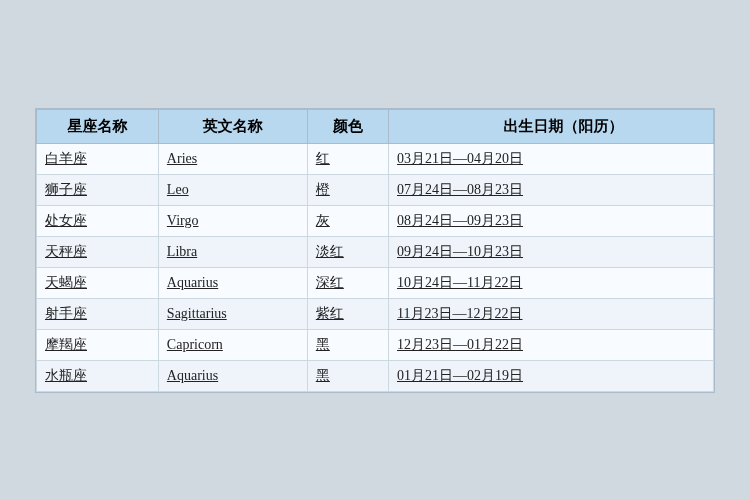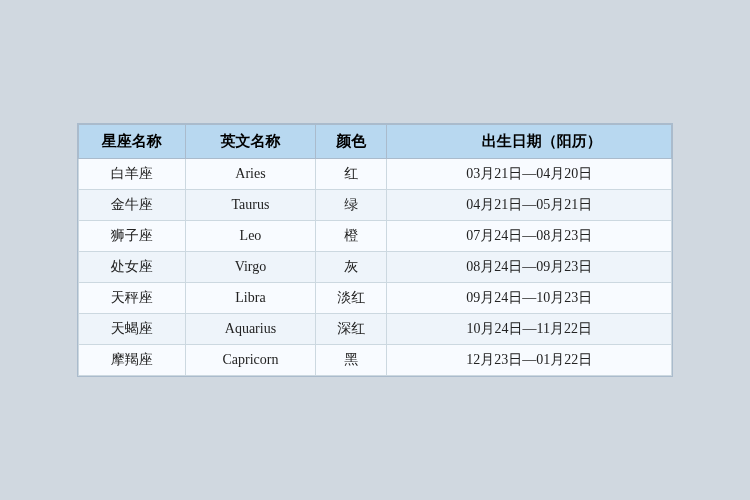--- a/index.html
+++ b/index.html
@@ -14,45 +14,45 @@
       background-color: #d0d8e0;
       display: flex;
       align-items: center;
       justify-content: center;
       font-family: "SimSun", "宋体", serif;
     }
 
     .table-container {
       background-color: #7f1d1d;
       border: 1px solid #aabbcc;
-      width: 596px;
+      width: 680px;
     }
 
     table {
       width: 100%;
       border-collapse: collapse;
     }
 
     th {
       background-color: #b8d8f0;
       color: #000;
       font-weight: bold;
       font-size: 15px;
       padding: 7px 8px;
       text-align: center;
       border: 1px solid #aabbcc;
     }
 
     td {
       padding: 6px 8px;
-      text-align: center;
       font-size: 14px;
       color: #222;
       border: 1px solid #ccd8e0;
       background-color: #f8fbff;
+      text-decoration: underline;
     }
 
     tr:nth-child(even) td {
       background-color: #eef4fa;
     }
 
     .col-zh { width: 18%; }
     .col-en { width: 22%; }
     .col-color { width: 12%; }
     .col-date { width: 48%; padding-left: 33px; }
@@ -71,26 +71,20 @@
       </tr>
     </thead>
     <tbody id="table-body">
     <tr>
           <td>白羊座</td>
           <td>Aries</td>
           <td>红</td>
           <td>03月21日—04月20日</td>
         </tr>
         <tr>
-          <td>金牛座</td>
-          <td>Taurus</td>
-          <td>绿</td>
-          <td>04月21日—05月21日</td>
-        </tr>
-        <tr>
           <td>狮子座</td>
           <td>Leo</td>
           <td>橙</td>
           <td>07月24日—08月23日</td>
         </tr>
         <tr>
           <td>处女座</td>
           <td>Virgo</td>
           <td>灰</td>
           <td>08月24日—09月23日</td>
@@ -101,20 +95,32 @@
           <td>淡红</td>
           <td>09月24日—10月23日</td>
         </tr>
         <tr>
           <td>天蝎座</td>
           <td>Aquarius</td>
           <td>深红</td>
           <td>10月24日—11月22日</td>
         </tr>
         <tr>
+          <td>射手座</td>
+          <td>Sagittarius</td>
+          <td>紫红</td>
+          <td>11月23日—12月22日</td>
+        </tr>
+        <tr>
           <td>摩羯座</td>
           <td>Capricorn</td>
           <td>黑</td>
           <td>12月23日—01月22日</td>
+        </tr>
+        <tr>
+          <td>水瓶座</td>
+          <td>Aquarius</td>
+          <td>黑</td>
+          <td>01月21日—02月19日</td>
         </tr>
       </tbody>
   </table>
 </div>
 
 </body></html>

